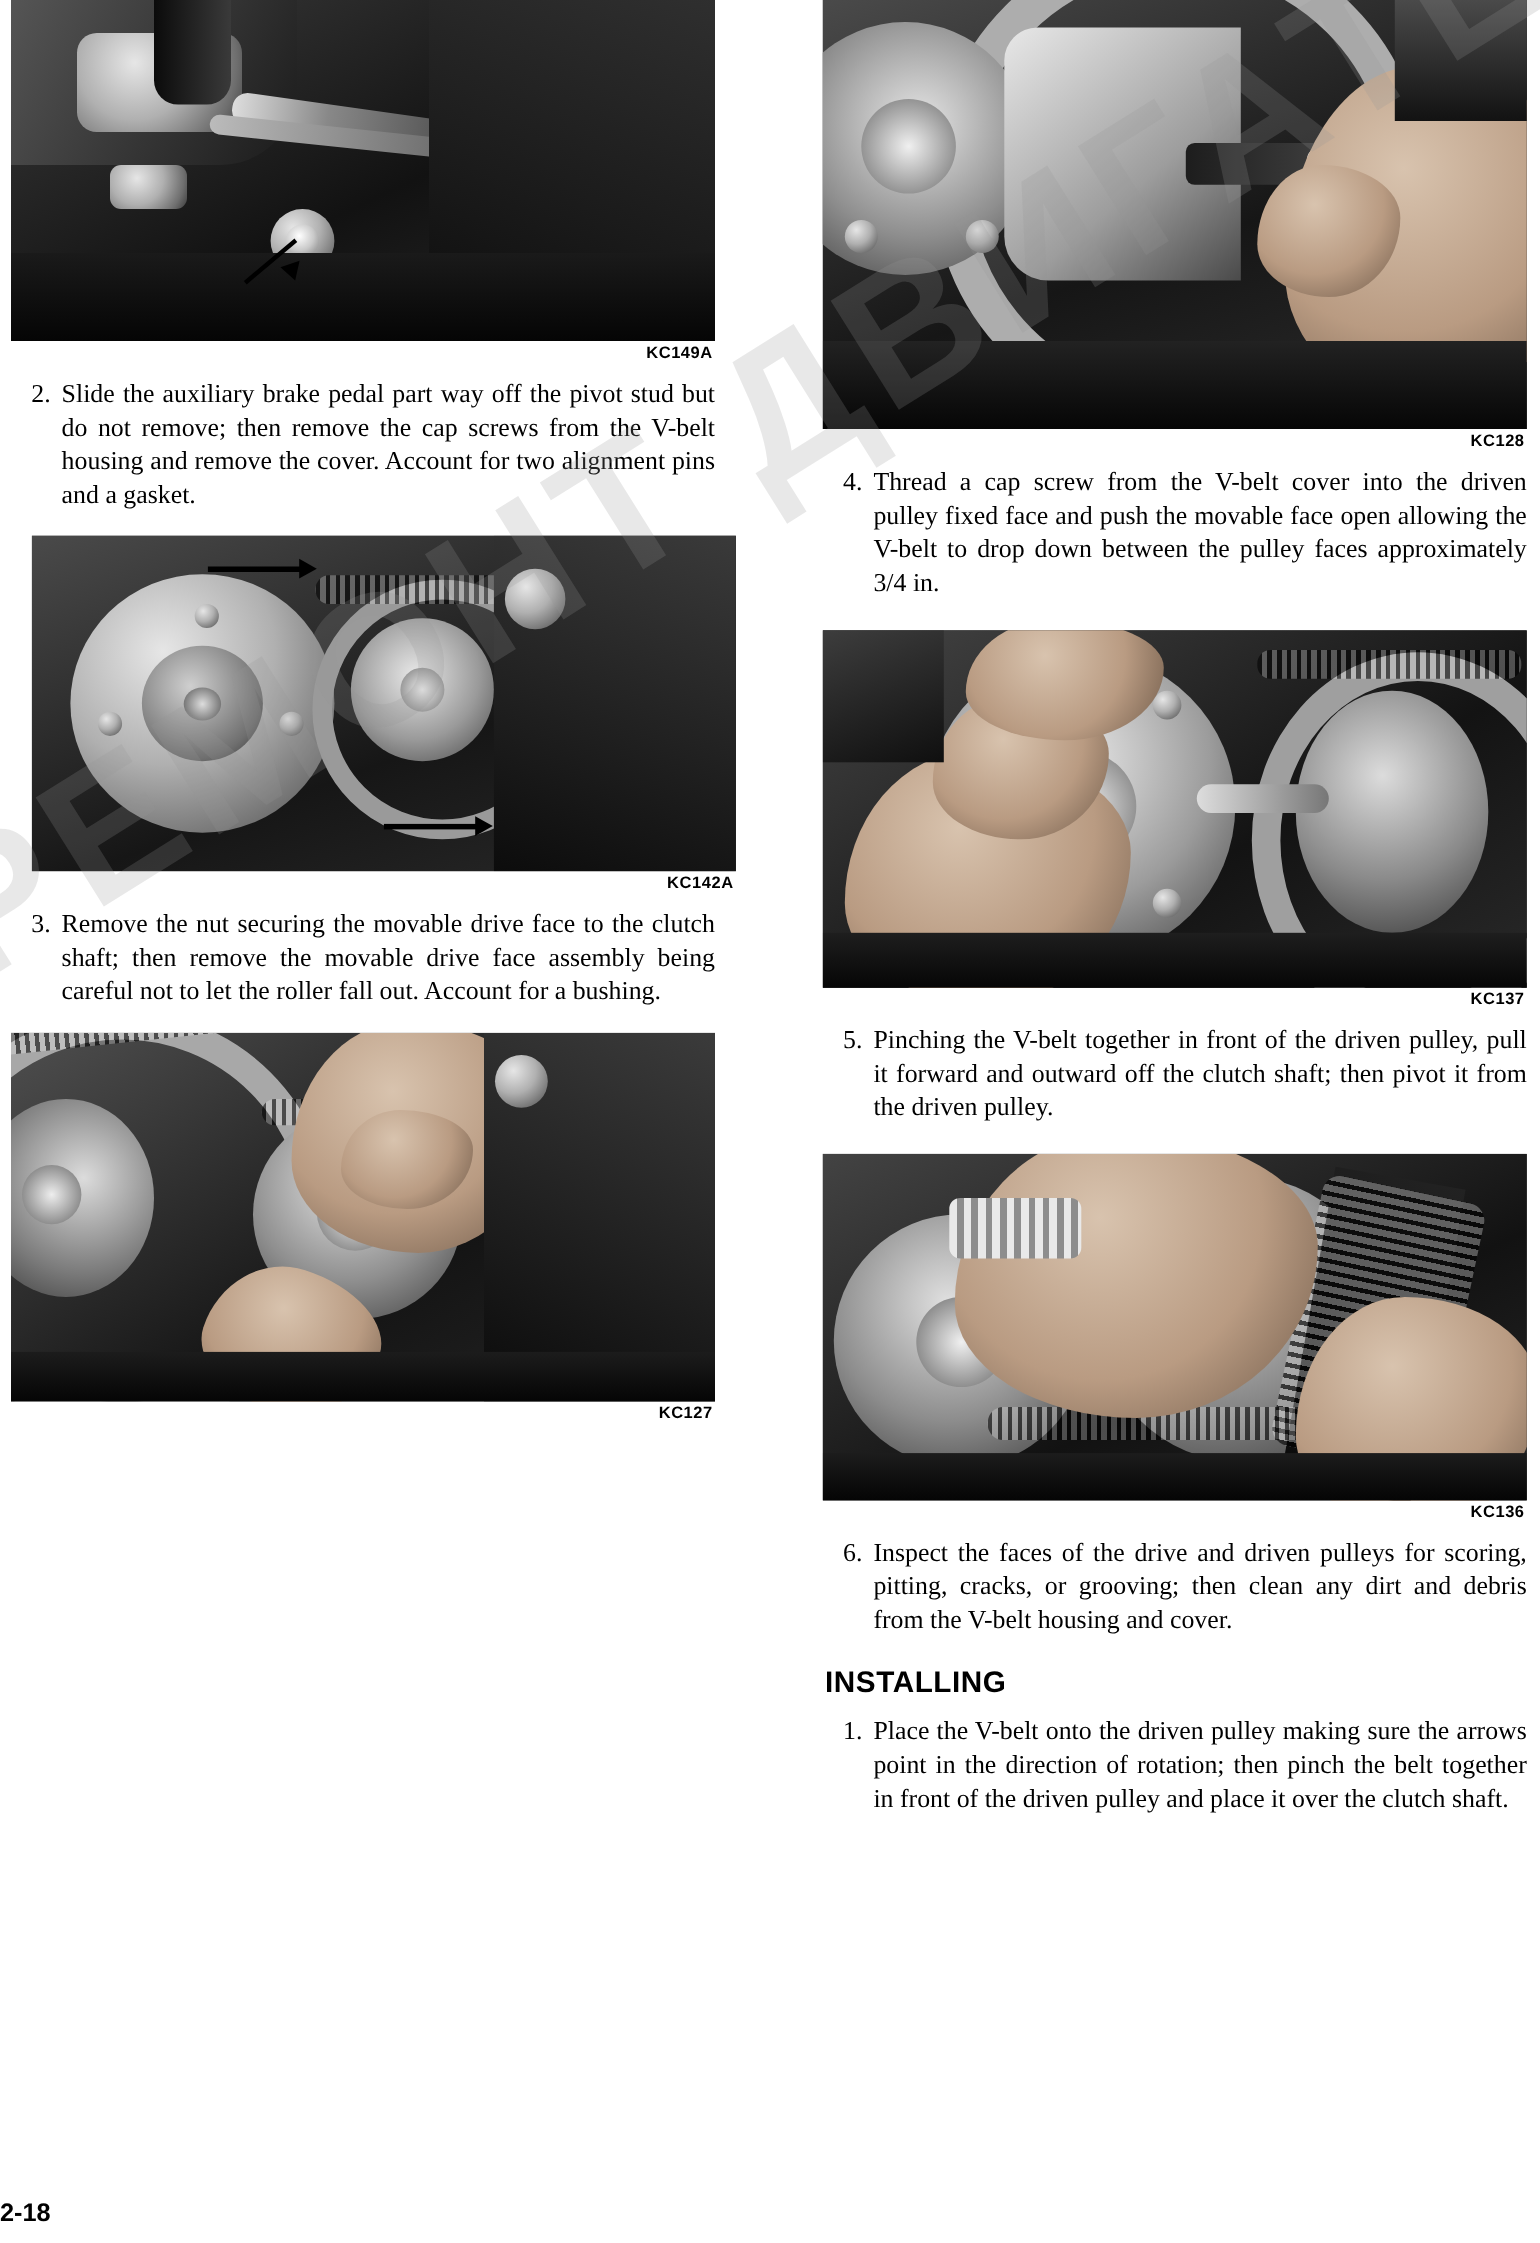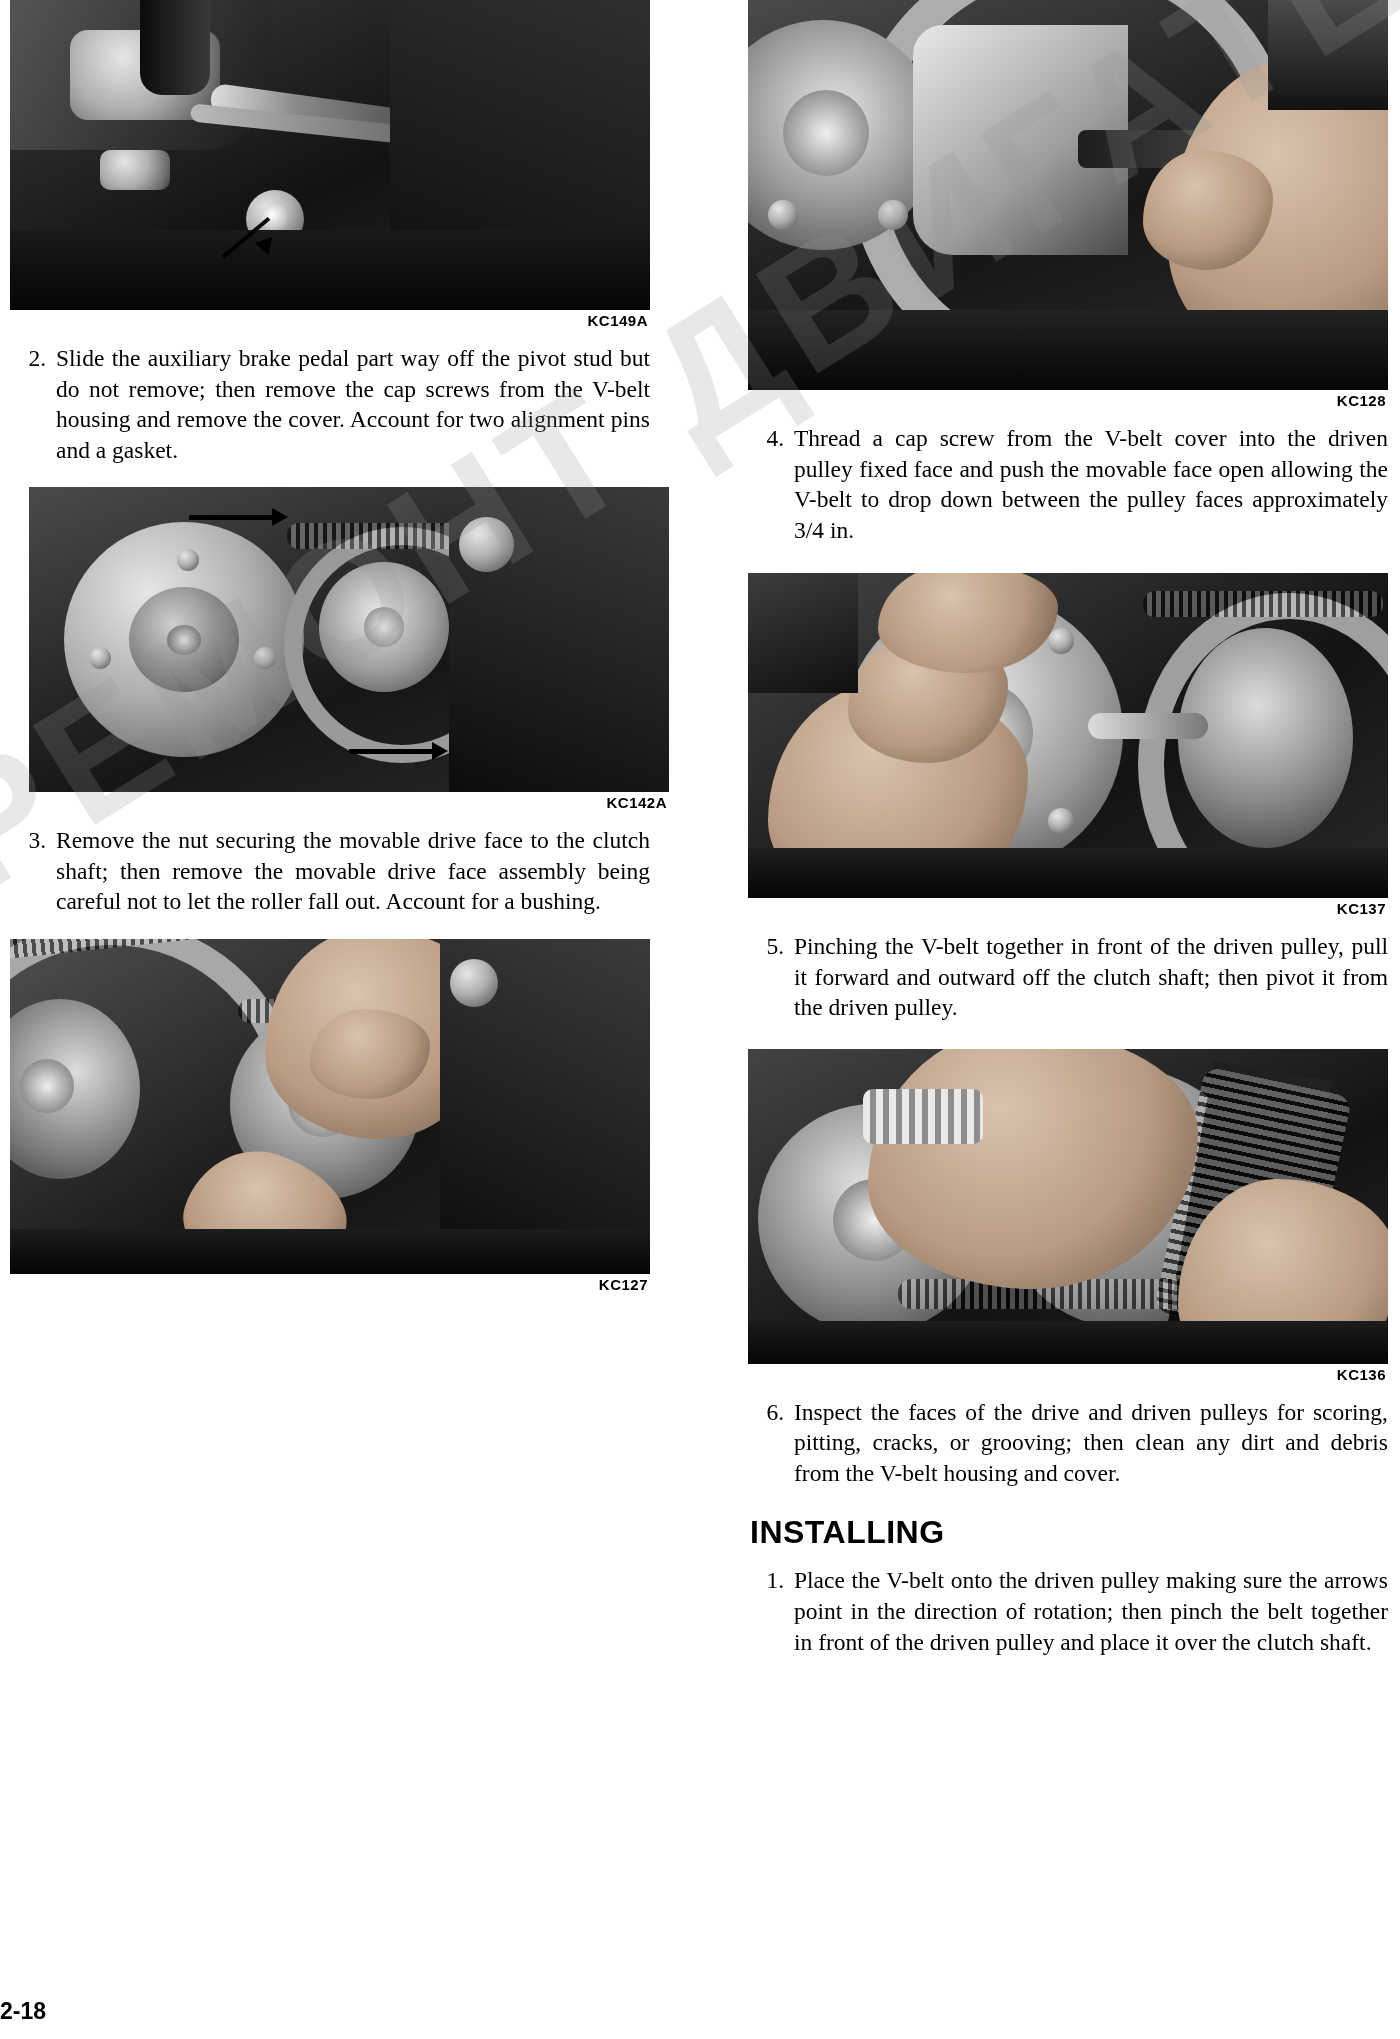--- a/index.html
+++ b/index.html
@@ -85,21 +85,21 @@
   }
   .step .body {
     flex: 1;
     text-align: justify;
     text-justify: inter-word;
     hyphens: auto;
   }
   .section-head {
     font-family: "Liberation Sans", sans-serif;
     font-weight: bold;
-    font-size: 32px;
+    font-size: 27px;
     letter-spacing: 0.5px;
     margin: 26px 0 6px 2px;
     color: #000;
   }
   .page-num {
     position: absolute;
     left: 0px;
     bottom: 14px;
     font-family: "Liberation Sans", sans-serif;
     font-weight: bold;

